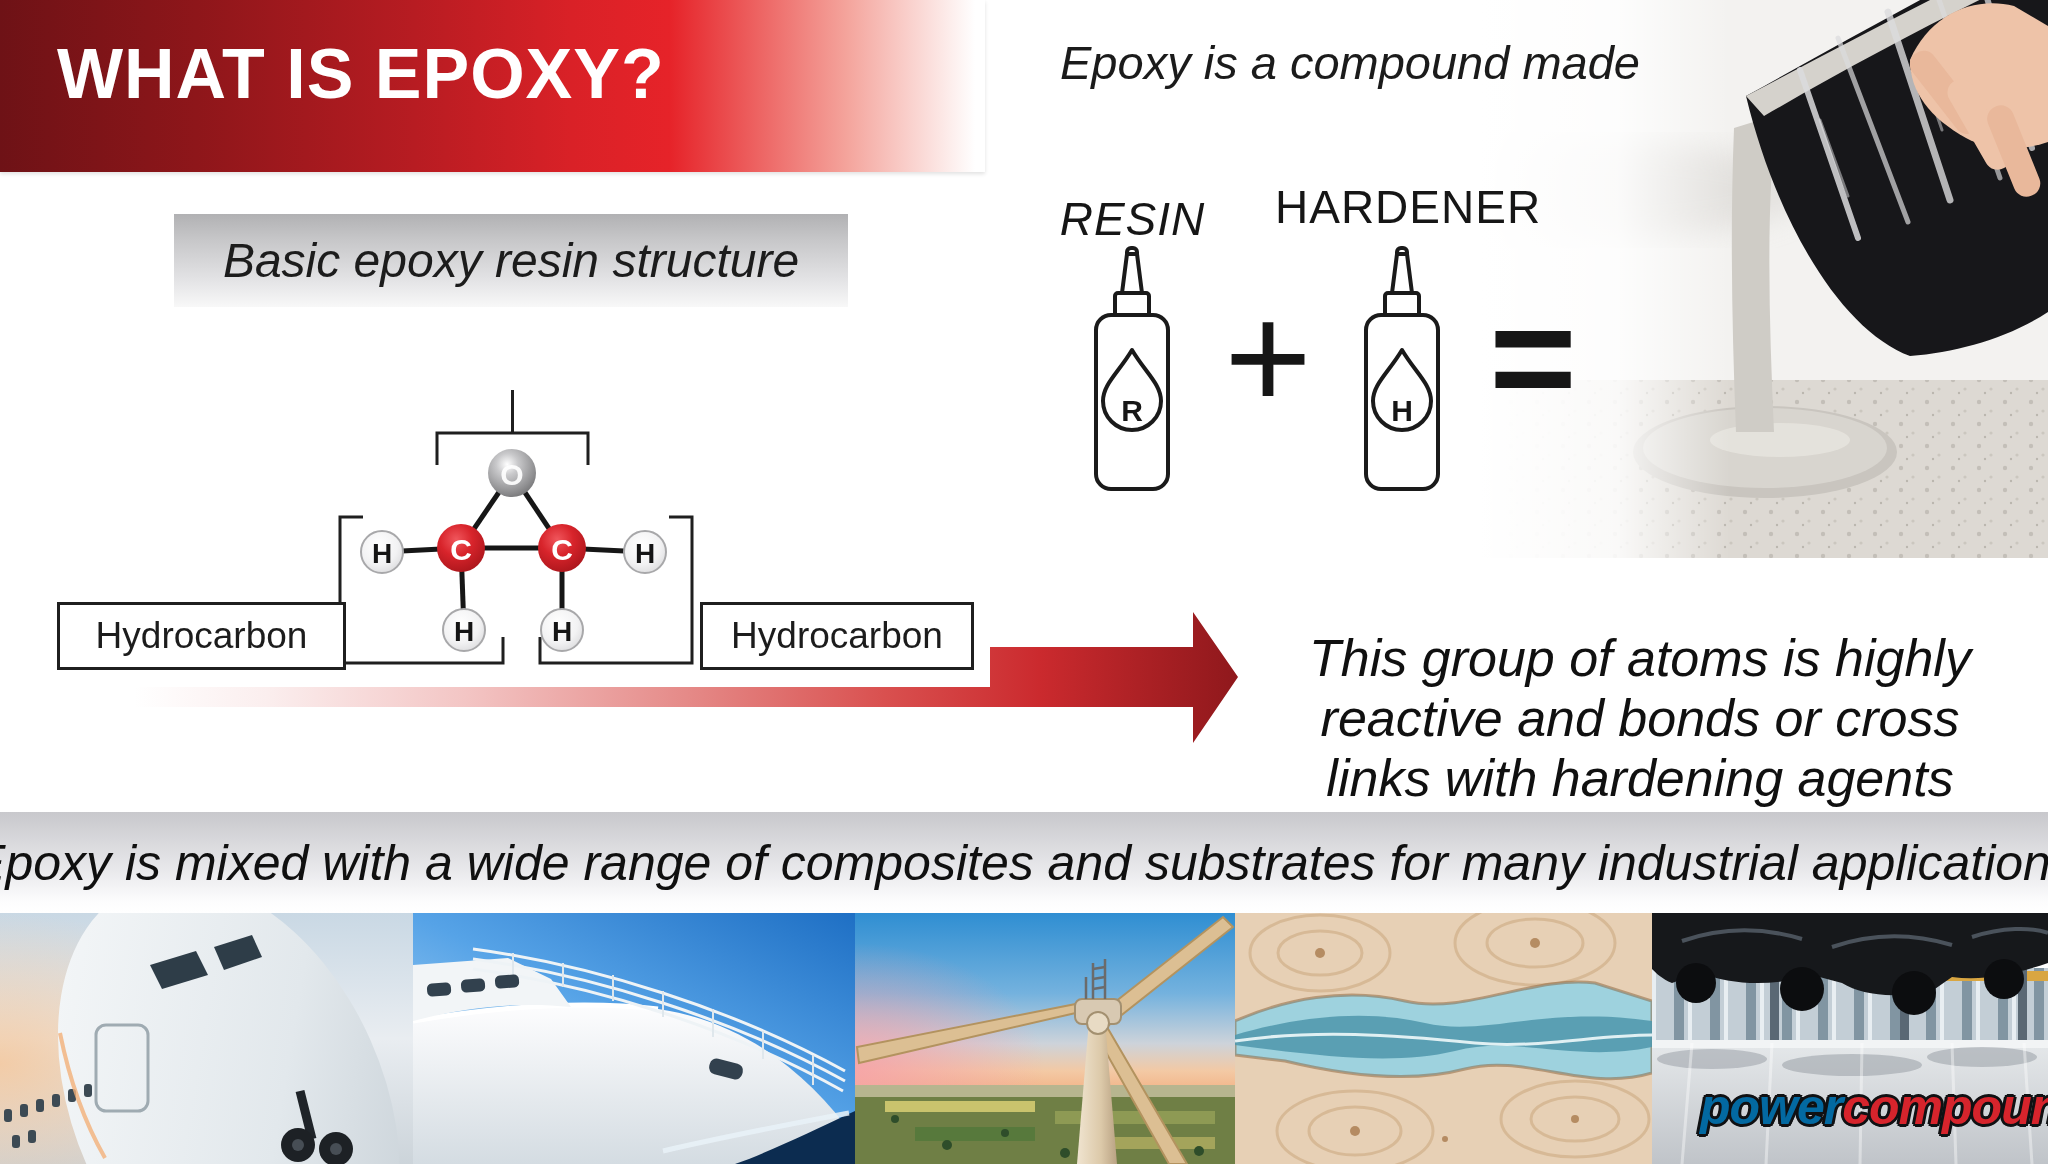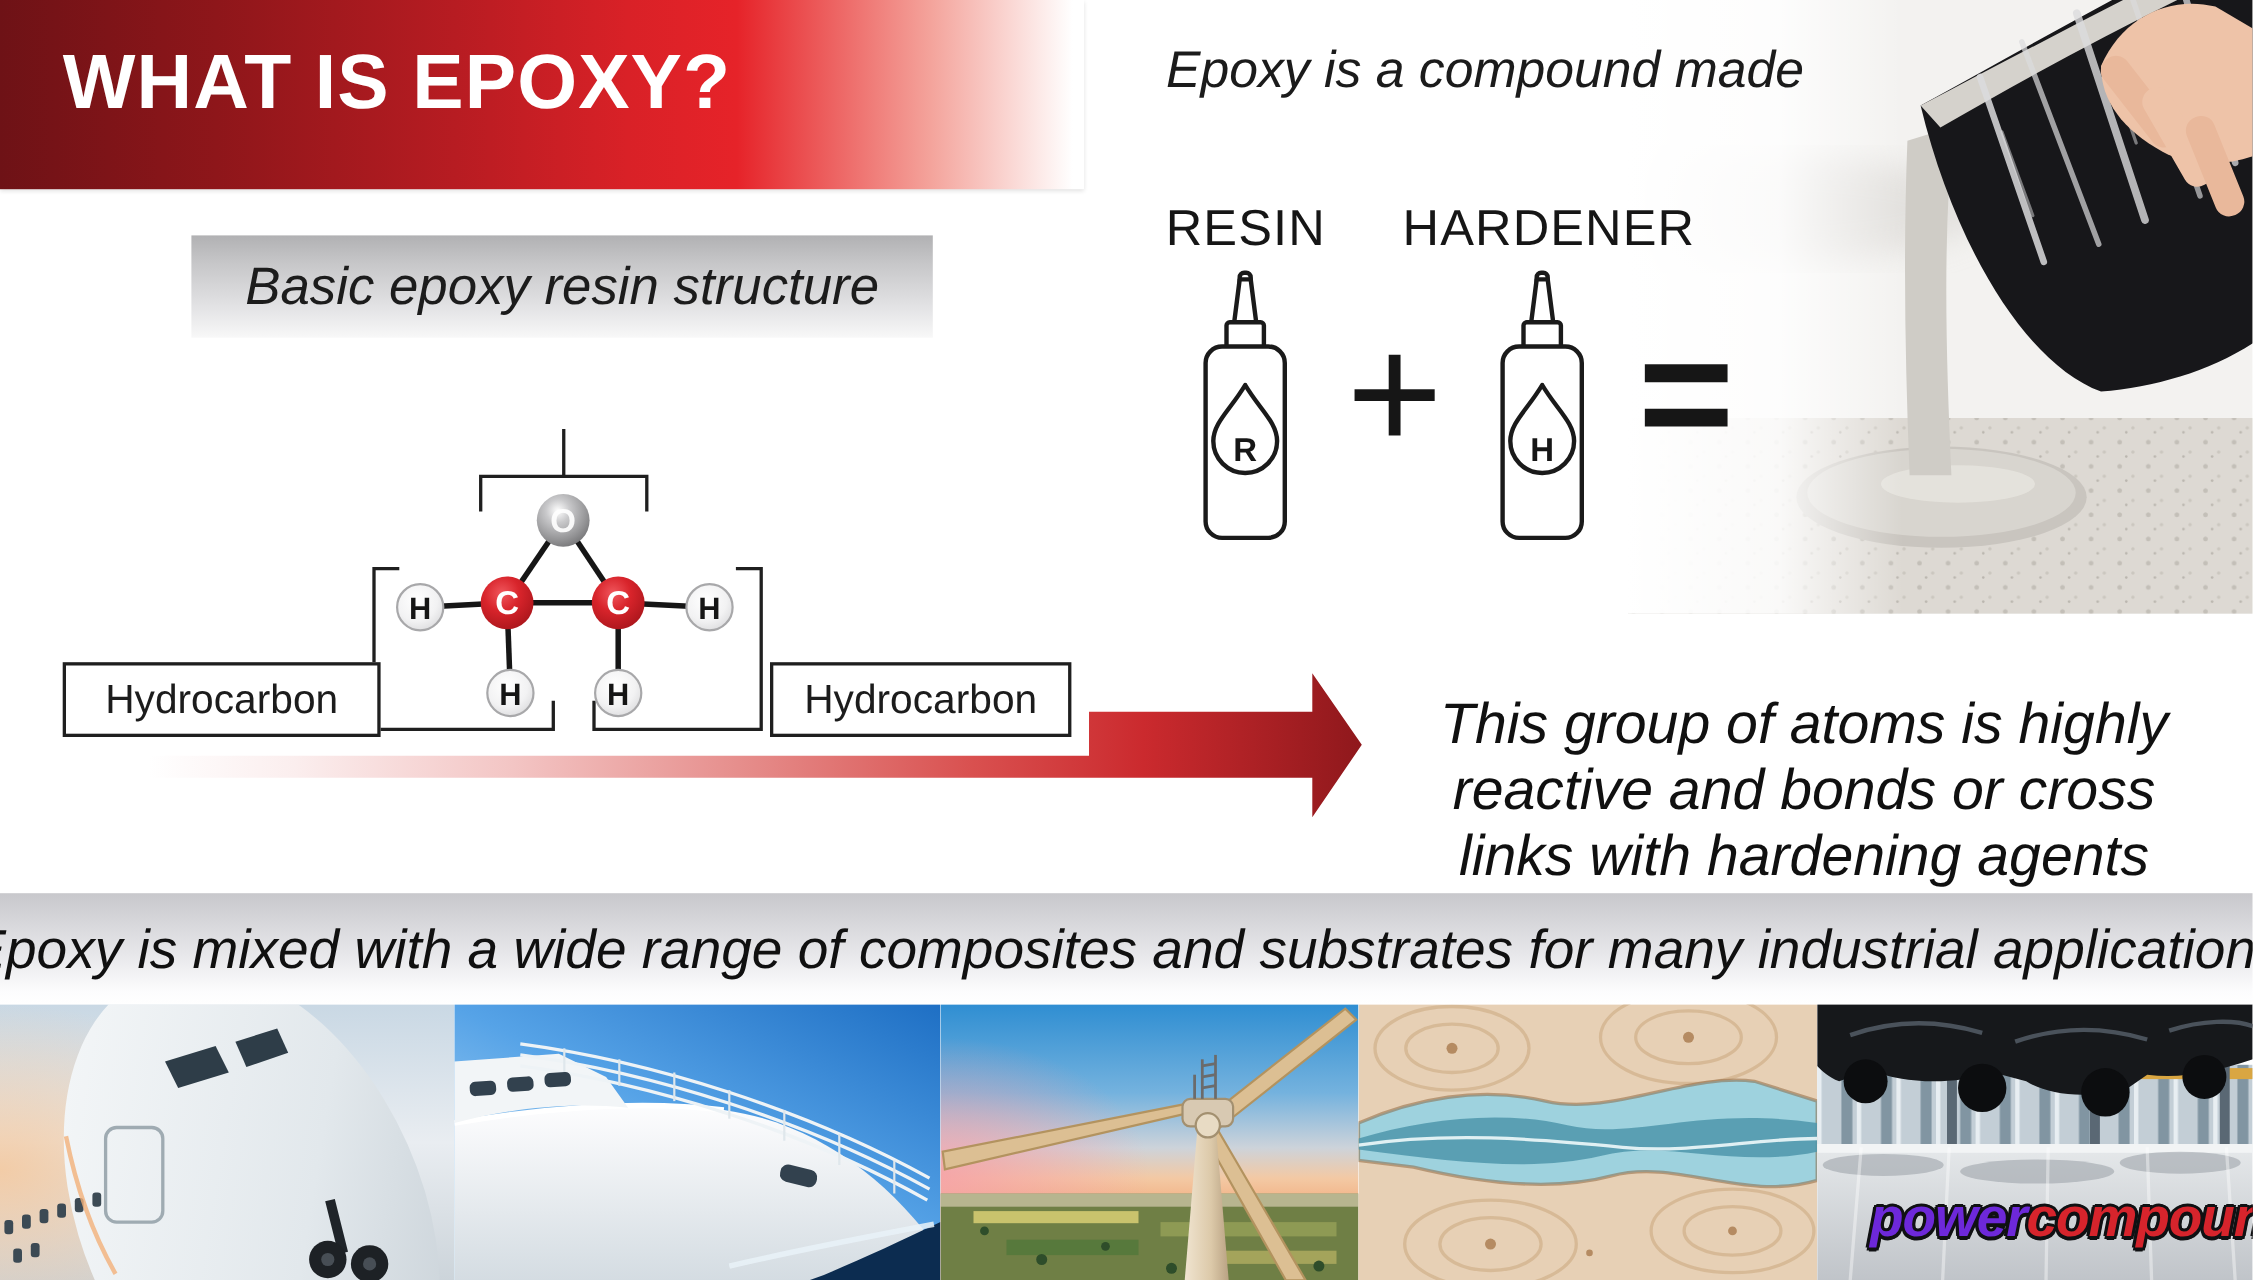--- a/index.html
+++ b/index.html
@@ -22,21 +22,21 @@
   }
 
   
   .intro{
     left:1020px;top:34px;width:620px;text-align:right;z-index:4;
     font-style:italic;font-size:47px;line-height:57px;color:#1b1b1b;font-weight:500;
   }
 
   
   .label-caps{font-size:46px;letter-spacing:1px;color:#161616;text-align:center;z-index:4;white-space:nowrap;}
-  .resin-label{left:1040px;top:180px;width:185px;}
+  .resin-label{left:1040px;top:192px;width:185px;font-style:italic;}
   .hardener-label{left:1275px;top:180px;width:255px;}
   .op{display:flex;align-items:center;justify-content:center;color:#161616;z-index:4;}
   .plus{left:1205px;top:287px;width:126px;height:140px;font-size:150px;font-weight:500;}
   .equals{left:1468px;top:287px;width:130px;height:140px;font-size:150px;font-weight:700;}
 
   
   .structure-heading{
     left:174px;top:214px;width:674px;height:93px;
     background:linear-gradient(180deg,#b1b1b3 0%,#c7c7c9 28%,#e4e4e6 72%,#f8f8f8 100%);
     display:flex;align-items:center;justify-content:center;
@@ -78,21 +78,21 @@
   .p4{left:1235px;width:417px;}
   .p5{left:1652px;width:396px;}
 
   
   .logo{
     left:1700px;top:1078px;z-index:5;font-style:italic;font-weight:800;font-size:50px;letter-spacing:-1px;
     white-space:nowrap;
     text-shadow:3px 0 0 #101113,-3px 0 0 #101113,0 3px 0 #101113,0 -3px 0 #101113,
                 2px 2px 0 #101113,-2px 2px 0 #101113,2px -2px 0 #101113,-2px -2px 0 #101113;
   }
-  .logo .power{color:#6d28d9;margin-top:33px;}
+  .logo .power{color:#0369a1;margin-top:33px;}
   .logo .blanket{color:#d6242c;}
   .logo sup{font-size:16px;color:#e8e8e8;}
 </style>
 </head>
 <body>
 
 <div id="canvas">
 
   <div class="abs banner">
     <div class="banner-title">WHAT IS EPOXY?</div>

